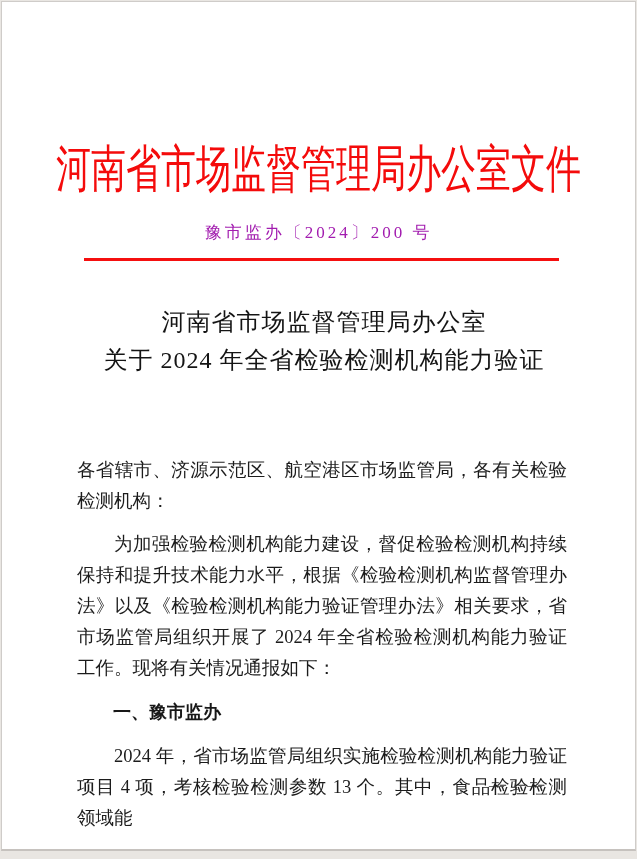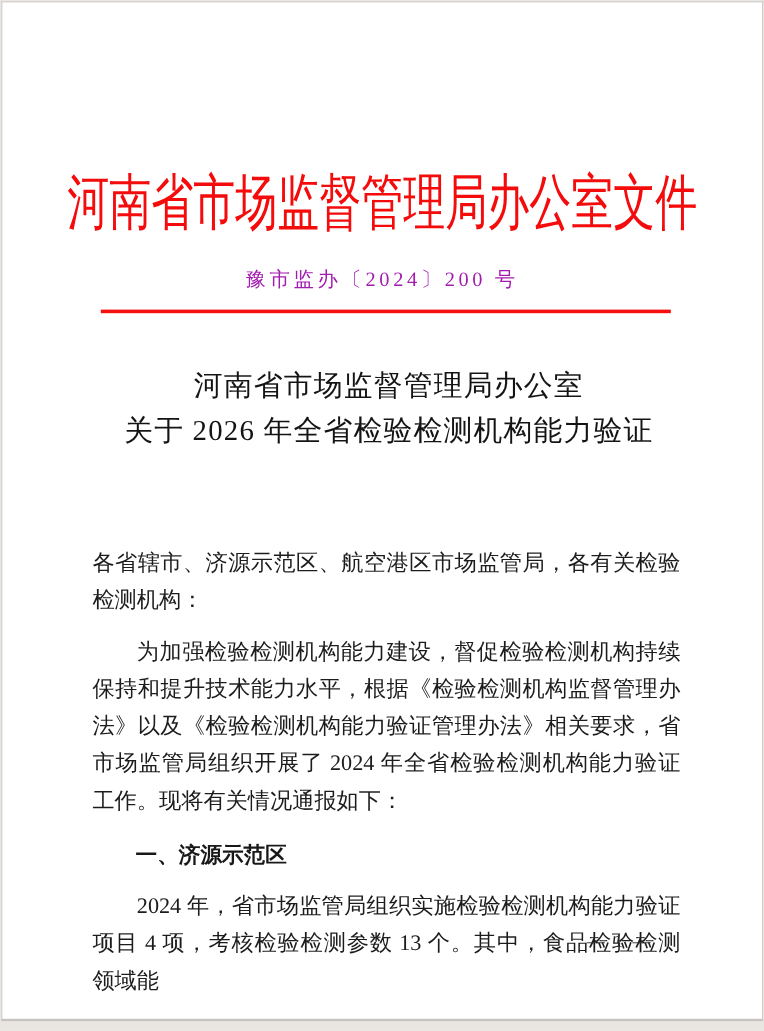--- a/index.html
+++ b/index.html
@@ -124,26 +124,26 @@
     <div class="letterhead">
       <span class="stretch">河南省市场监督管理局办公室文件</span>
     </div>
 
     <div class="doc-number">豫市监办〔2024〕200 号</div>
 
     <div class="red-rule"></div>
 
     <div class="doc-title">
       <div>河南省市场监督管理局办公室</div>
-      <div>关于 2026 年全省检验检测机构能力验证</div>
+      <div>关于 2024 年全省检验检测机构能力验证</div>
     </div>
 
     <div class="body-text">
       <p class="salutation">各省辖市、济源示范区、航空港区市场监管局，各有关检验检测机构：</p>
       <p class="indent">为加强检验检测机构能力建设，督促检验检测机构持续保持和提升技术能力水平，根据《检验检测机构监督管理办法》以及《检验检测机构能力验证管理办法》相关要求，省市场监管局组织开展了 2024 年全省检验检测机构能力验证工作。现将有关情况通报如下：</p>
-      <p class="section-heading">一、济源示范区</p>
+      <p class="section-heading">一、豫市监办</p>
       <p class="indent">2024 年，省市场监管局组织实施检验检测机构能力验证项目 4 项，考核检验检测参数 13 个。其中，食品检验检测领域能</p>
     </div>
 
     <div class="page-number">— 1 —</div>
 
   </div>
 </div>
 
 </body></html>

